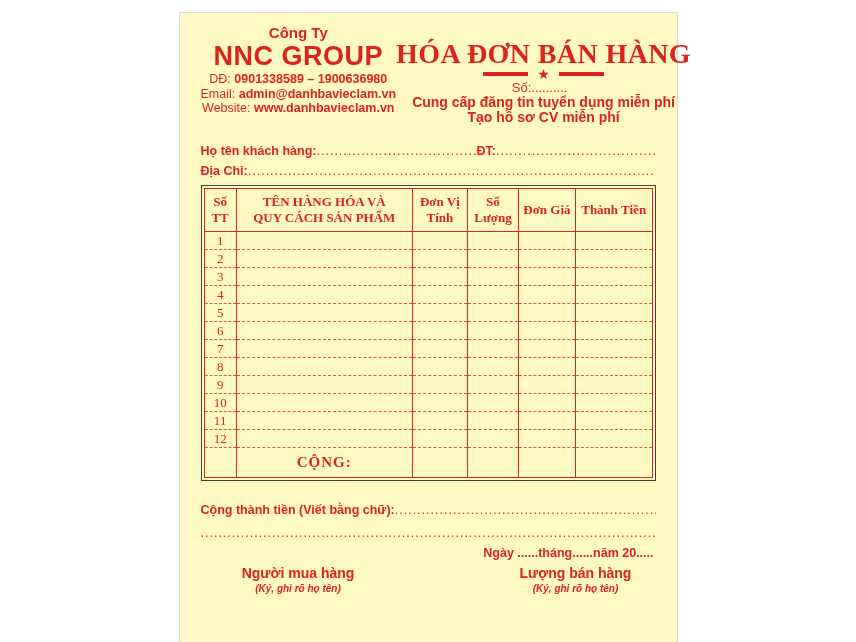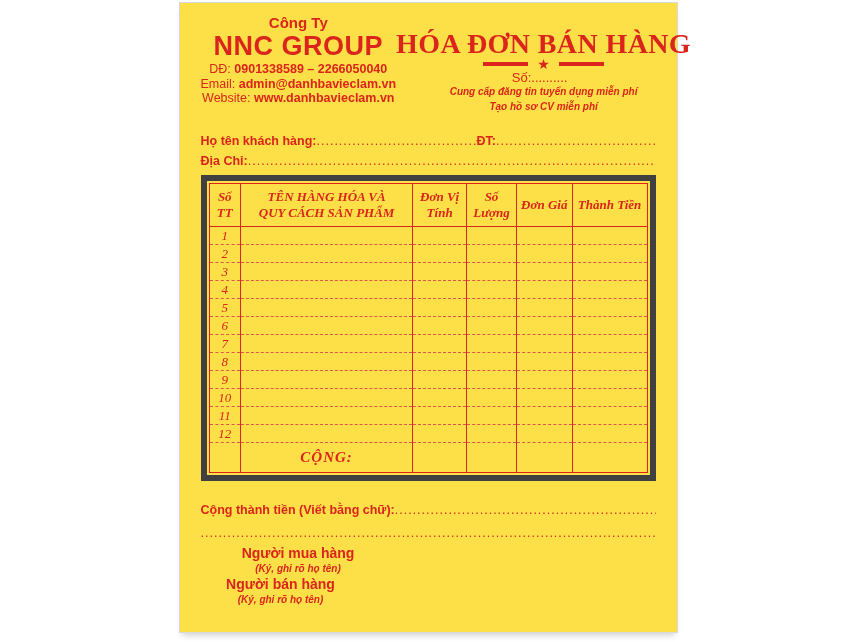--- a/index.html
+++ b/index.html
@@ -1,76 +1,76 @@
 <!DOCTYPE html>
 <html><head>
 <meta charset="utf-8">
 <style>
   * { margin:0; padding:0; box-sizing:border-box; }
   html,body { width:856px; height:642px; background:#ffffff; font-family:"Liberation Sans", sans-serif; }
   .page {
-    position:relative; width:499px; height:631px; margin:2px auto 0;
-    background:#fde047; border:1px solid #d9d9d9;
+    position:relative; width:499px; height:631px; margin:12px auto 0;
+    background:#fef9c3; border:1px solid #d9d9d9;
     box-shadow:0 5px 7px -3px rgba(0,0,0,.20);
     padding:11px 21px 0; color:#db251c;
   }
   
   .header { display:flex; }
   .company { width:214px; text-align:center; }
   .company-prefix { font-weight:bold; font-size:15px; line-height:17px; }
   .company-name { font-weight:bold; font-size:27px; line-height:31px; letter-spacing:.5px; }
   .company-line { font-size:12.5px; line-height:14.5px; white-space:nowrap; }
   .company-line b { font-weight:bold; }
   .inv-head { flex:1; text-align:center; padding-top:19px; }
   .inv-title { font-family:"Liberation Serif", serif; font-weight:bold; font-size:28px; line-height:22px; letter-spacing:.4px; white-space:nowrap; }
   .divider { display:flex; align-items:center; justify-content:center; gap:9px; margin-top:4px; height:10px; }
   .divider .bar { width:45px; height:4px; background:#db251c; }
   .divider .star { font-size:14px; line-height:10px; }
   .inv-no { text-align:center; padding-right:8px; font-size:13px; line-height:15px; margin-top:1px; }
-  .service { font-size:10px; font-weight:bold; line-height:14.5px;font-style:italic; }
+  .service { font-size:14px; font-weight:bold; line-height:14.5px; }
   
   .customer { margin-top:17px; font-size:12.5px; }
   .cust-line { display:flex; line-height:20px; white-space:nowrap; }
   .lbl { font-weight:bold; }
   .dots { overflow:hidden; letter-spacing:1px; }
   .dots.fixed { width:160px; }
   .dots.fill { flex:1; }
   
-  .table-wrap { border:6px solid #404040; padding:2px; margin-top:4px;font-style:italic; }
+  .table-wrap { border:1px solid #404040; padding:2px; margin-top:4px; }
   table { width:100%; border-collapse:collapse; border:1px solid #db251c; table-layout:fixed; }
   col.c1{width:7.2%} col.c2{width:39.3%} col.c3{width:12.3%} col.c4{width:11.4%} col.c5{width:12.7%} col.c6{width:17.1%}
   th { font-family:"Liberation Serif", serif; font-weight:bold; font-size:13px; line-height:16px;
        border:1px solid #db251c; height:43px; padding:2px; text-align:center; vertical-align:middle; }
   th span { display:block; }
   tbody td { border-left:1px solid #db251c; border-right:1px solid #db251c;
              border-bottom:1px dashed #e0564b; height:17px; }
   td.c-no { font-family:"Liberation Serif", serif; font-size:13px; text-align:center; vertical-align:middle; padding-top:1px; }
   tr.total-row td { border:1px solid #db251c; border-top:none; height:30px; vertical-align:middle; }
   td.total-cell { font-family:"Liberation Serif", serif; font-weight:bold; font-size:15px; letter-spacing:1px; text-align:center; }
   
   .amount { margin-top:21px; display:flex; font-size:12.5px; line-height:16px; white-space:nowrap; }
   .dots-line { font-size:12.5px; line-height:16px; margin-top:7px; overflow:hidden; white-space:nowrap; height:16px; letter-spacing:1px; }
   .date-line { text-align:right; font-weight:bold; font-size:12.5px; line-height:15px; margin-top:5px; padding-right:2px; }
-  .sigs { display:flex; justify-content:space-between; margin-top:4px;flex-direction:column; }
+  .sigs { display:flex; justify-content:space-between; margin-top:4px; }
   .sig { text-align:center; }
   .sig.buyer { width:195px; }
   .sig.seller { width:160px; }
   .sig-title { font-weight:bold; font-size:14px; line-height:17px; }
   .sig-sub { font-weight:bold; font-style:italic; font-size:10px; line-height:14px; }
 </style>
 </head>
 <body>
 
 <div class="page">
 
   <div class="header">
     <div class="company">
       <div class="company-prefix">Công Ty</div>
       <div class="company-name">NNC GROUP</div>
-      <div class="company-line"><span>DĐ: </span><b>0901338589 – 2266050040</b></div>
+      <div class="company-line"><span>DĐ: </span><b>0901338589 – 1900636980</b></div>
       <div class="company-line"><span>Email: </span><b>admin@danhbavieclam.vn</b></div>
       <div class="company-line"><span>Website: </span><b>www.danhbavieclam.vn</b></div>
     </div>
     <div class="inv-head">
       <div class="inv-title">HÓA ĐƠN BÁN HÀNG</div>
       <div class="divider">
         <span class="bar"></span>
         <span class="star">★</span>
         <span class="bar"></span>
       </div>
@@ -236,25 +236,26 @@
         </tr>
       </tbody>
     </table>
   </div>
 
   <div class="amount">
     <span class="lbl">Cộng  thành tiền (Viết bằng chữ):</span>
     <span class="dots fill">........................................................................................................................</span>
   </div>
   <div class="dots-line">......................................................................................................................................................</div>
+  <div class="date-line">Ngày ......tháng......năm 20.....</div>
 
   <div class="sigs">
     <div class="sig buyer">
       <div class="sig-title">Người mua hàng</div>
       <div class="sig-sub">(Ký, ghi rõ họ tên)</div>
     </div>
     <div class="sig seller">
-      <div class="sig-title">Người bán hàng</div>
+      <div class="sig-title">Lượng bán hàng</div>
       <div class="sig-sub">(Ký, ghi rõ họ tên)</div>
     </div>
   </div>
 
 </div>
 
 </body></html>

